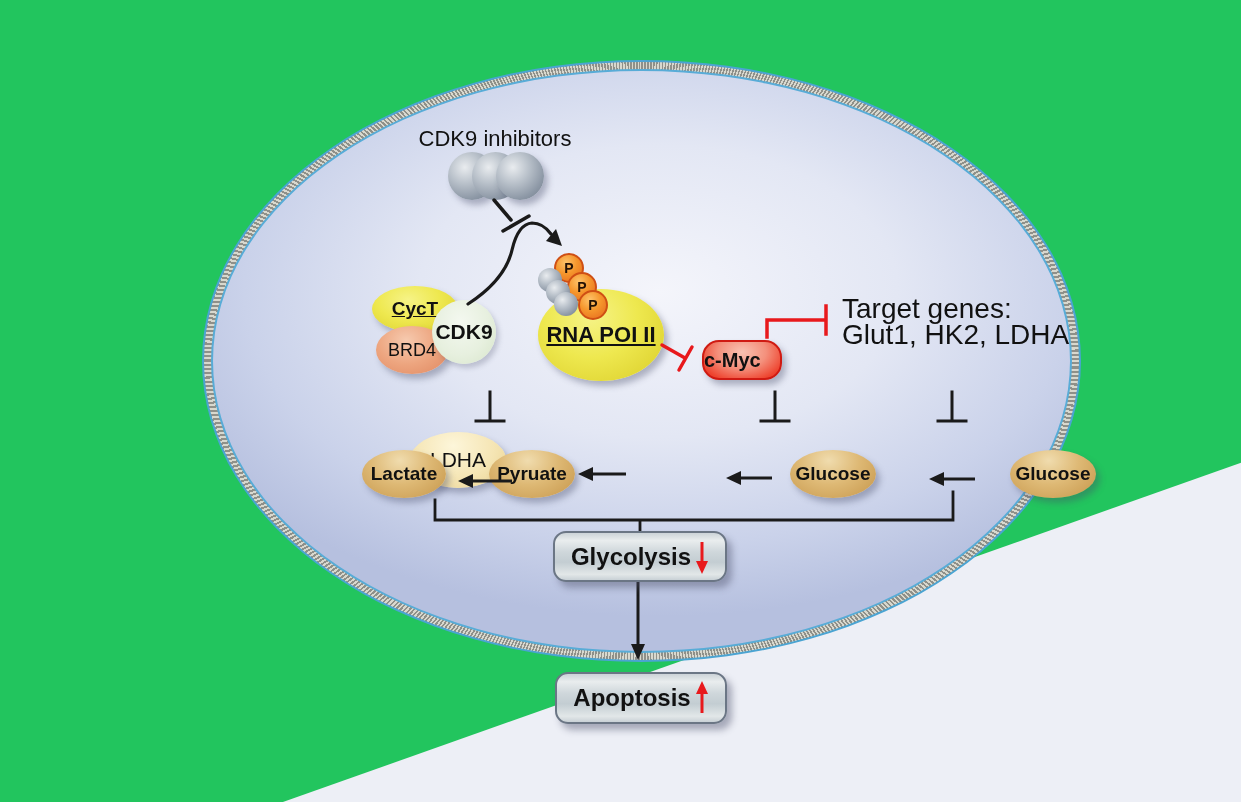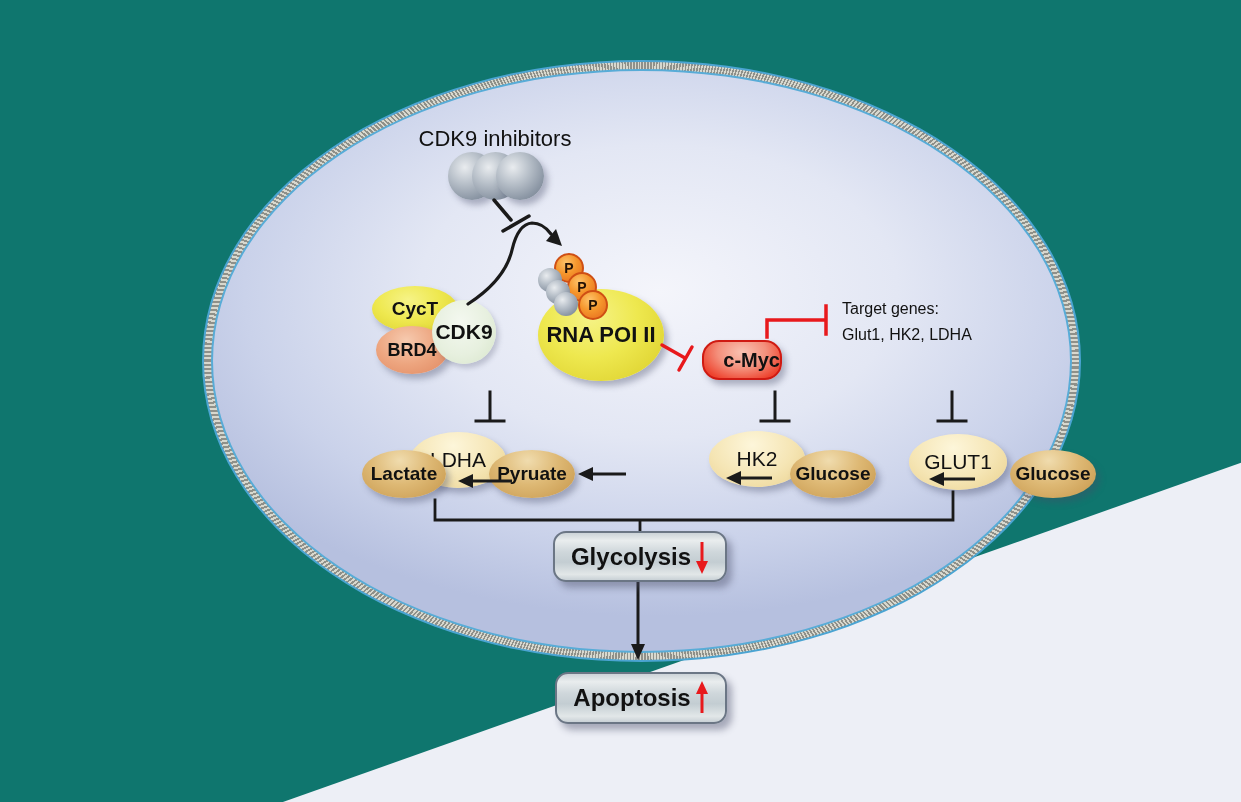--- a/index.html
+++ b/index.html
@@ -1,49 +1,49 @@
 <!DOCTYPE html>
 <html><head>
 <meta charset="utf-8">
 <style>
   html,body{margin:0;padding:0;background:#ffffff;}
-  .canvas{position:relative;width:1241px;height:802px;background:#0f766e;overflow:hidden;
+  .canvas{position:relative;width:1241px;height:802px;background:#22c55e;overflow:hidden;
           font-family:"Liberation Sans","DejaVu Sans",sans-serif;color:#111;}
   .abs{position:absolute;}
 
   
   .bg-wedge{left:0;top:0;width:1241px;height:802px;background:#edeff6;
             clip-path:polygon(100% 57.7%,100% 100%,22.8% 100%);}
 
   
   .cell-outer{left:202px;top:60px;width:875px;height:598px;border-radius:50%;
       border:2px solid #4ba4d2;
       background:repeating-conic-gradient(from 0deg,#8f9089 0deg 0.28deg,#d8d8ce 0.28deg 0.56deg);}
   .cell-inner{left:211px;top:69px;width:857px;height:580px;border-radius:50%;
       border:2px solid #58acd7;
       background:radial-gradient(ellipse 62% 56% at 52% 38%,#f4f5fb 0%,#e3e7f4 45%,#cad2ea 78%,#b6c0df 100%);}
 
   
   .ell{border-radius:50%;display:flex;align-items:center;justify-content:center;}
   .shadow{box-shadow:4px 5px 6px rgba(70,75,105,.38);}
   .tan{background:radial-gradient(ellipse at 45% 22%,#f0dcae 0%,#deb975 45%,#cc9f55 85%,#c2924a 100%);}
   .cream{background:radial-gradient(ellipse at 45% 25%,#fdf6da 0%,#f5e5b4 55%,#e9d08d 100%);}
-  .yellow{background:radial-gradient(ellipse at 42% 30%,#f6f387 0%,#eee84f 45%,#d9cc26 100%);}
+  .yellow{background:radial-gradient(ellipse at 42% 30%,#f6f387 0%,#eee84f 45%,#d9cc26 100%);text-decoration:underline;}
   .green{background:radial-gradient(ellipse at 45% 35%,#f4f8f0 0%,#e7f0df 55%,#d6e4c9 100%);}
   .salmon{background:radial-gradient(ellipse at 42% 30%,#f6caaf 0%,#eda57f 50%,#df875f 100%);}
   .sphere{border-radius:50%;
       background:radial-gradient(circle at 35% 32%,#e9ecef 0%,#bac2cb 35%,#8d98a6 70%,#6e7a89 100%);}
   .pcirc{border-radius:50%;border:2px solid #cf4f14;display:flex;align-items:center;justify-content:center;
       background:radial-gradient(circle at 38% 30%,#fdc36a 0%,#f5962c 45%,#e5681d 100%);
       font-weight:bold;font-size:14px;color:#241205;}
   .lbl{font-size:19px;font-weight:bold;white-space:nowrap;}
   .lbl-reg{font-size:21px;font-weight:normal;white-space:nowrap;}
-  .freetext{font-size:16px;white-space:nowrap;}
+  .freetext{font-size:28px;white-space:nowrap;}
 
-  .cmyc{border-radius:17px;border:2.5px solid #cf1a12;display:flex;align-items:center;justify-content:flex-end;
+  .cmyc{border-radius:17px;border:2.5px solid #cf1a12;display:flex;align-items:center;justify-content:flex-start;
       background:radial-gradient(ellipse at 50% 28%,#f9c2b2 0%,#f4907c 45%,#ee4530 82%,#e92a1c 100%);
       font-weight:bold;font-size:20px;}
 
   .statusbox{border-radius:13px;border:2.5px solid #6b7685;display:flex;align-items:center;justify-content:center;
       gap:4px;background:linear-gradient(180deg,#ccd3d8 0%,#e9edee 16%,#cfd7db 40%,#c3cdd2 62%,#e2e7e8 88%,#c9d1d6 100%);
       box-shadow:5px 6px 7px rgba(80,85,110,.45);font-weight:bold;font-size:24px;}
 
   svg.overlay{position:absolute;left:0;top:0;pointer-events:none;}
 </style>
 </head>
@@ -56,21 +56,21 @@
   <div class="abs cell-inner"></div>
 
   <div class="abs freetext" style="left:385px;top:126px;width:220px;text-align:center;font-size:22px;">CDK9 inhibitors</div>
   <div class="abs sphere shadow" style="left:448px;top:152px;width:48px;height:48px;"></div>
   <div class="abs sphere" style="left:472px;top:152px;width:47px;height:48px;"></div>
   <div class="abs sphere shadow" style="left:496px;top:152px;width:48px;height:48px;"></div>
 
   <div class="abs ell yellow shadow lbl" style="left:372px;top:286px;width:86px;height:46px;">
     <span>CycT</span>
   </div>
-  <div class="abs ell salmon shadow" style="left:376px;top:326px;width:72px;height:48px;font-size:18px;font-weight:bold;">
+  <div class="abs ell salmon shadow" style="left:376px;top:326px;width:72px;height:48px;font-size:18px;font-weight:normal;">
     <span>BRD4</span>
   </div>
   <div class="abs ell green" style="left:432px;top:300px;width:64px;height:64px;font-size:21px;font-weight:bold;box-shadow:3px 4px 5px rgba(70,75,105,.25);">
     <span>CDK9</span>
   </div>
 
   <div class="abs ell yellow shadow" style="left:538px;top:289px;width:126px;height:92px;font-size:22px;font-weight:bold;">
     <span>RNA POI II</span>
   </div>
   <div class="abs pcirc" style="left:554px;top:253px;width:26px;height:26px;">
@@ -90,26 +90,20 @@
     <span>c-Myc</span>
   </div>
 
   <div class="abs freetext" style="left:842px;top:296px;line-height:26px;">
     <div>Target genes:</div>
     <div>Glut1, HK2, LDHA</div>
   </div>
 
   <div class="abs ell cream shadow lbl-reg" style="left:410px;top:432px;width:96px;height:56px;">
     <span>LDHA</span>
-  </div>
-  <div class="abs ell cream shadow lbl-reg" style="left:709px;top:431px;width:96px;height:56px;">
-    <span>HK2</span>
-  </div>
-  <div class="abs ell cream shadow lbl-reg" style="left:909px;top:434px;width:98px;height:56px;">
-    <span>GLUT1</span>
   </div>
 
   <div class="abs ell tan shadow lbl" style="left:489px;top:450px;width:86px;height:48px;">
     <span>Pyruate</span>
   </div>
   <div class="abs ell tan shadow lbl" style="left:362px;top:450px;width:84px;height:48px;">
     <span>Lactate</span>
   </div>
   <div class="abs ell tan shadow lbl" style="left:790px;top:450px;width:86px;height:48px;">
     <span>Glucose</span>

